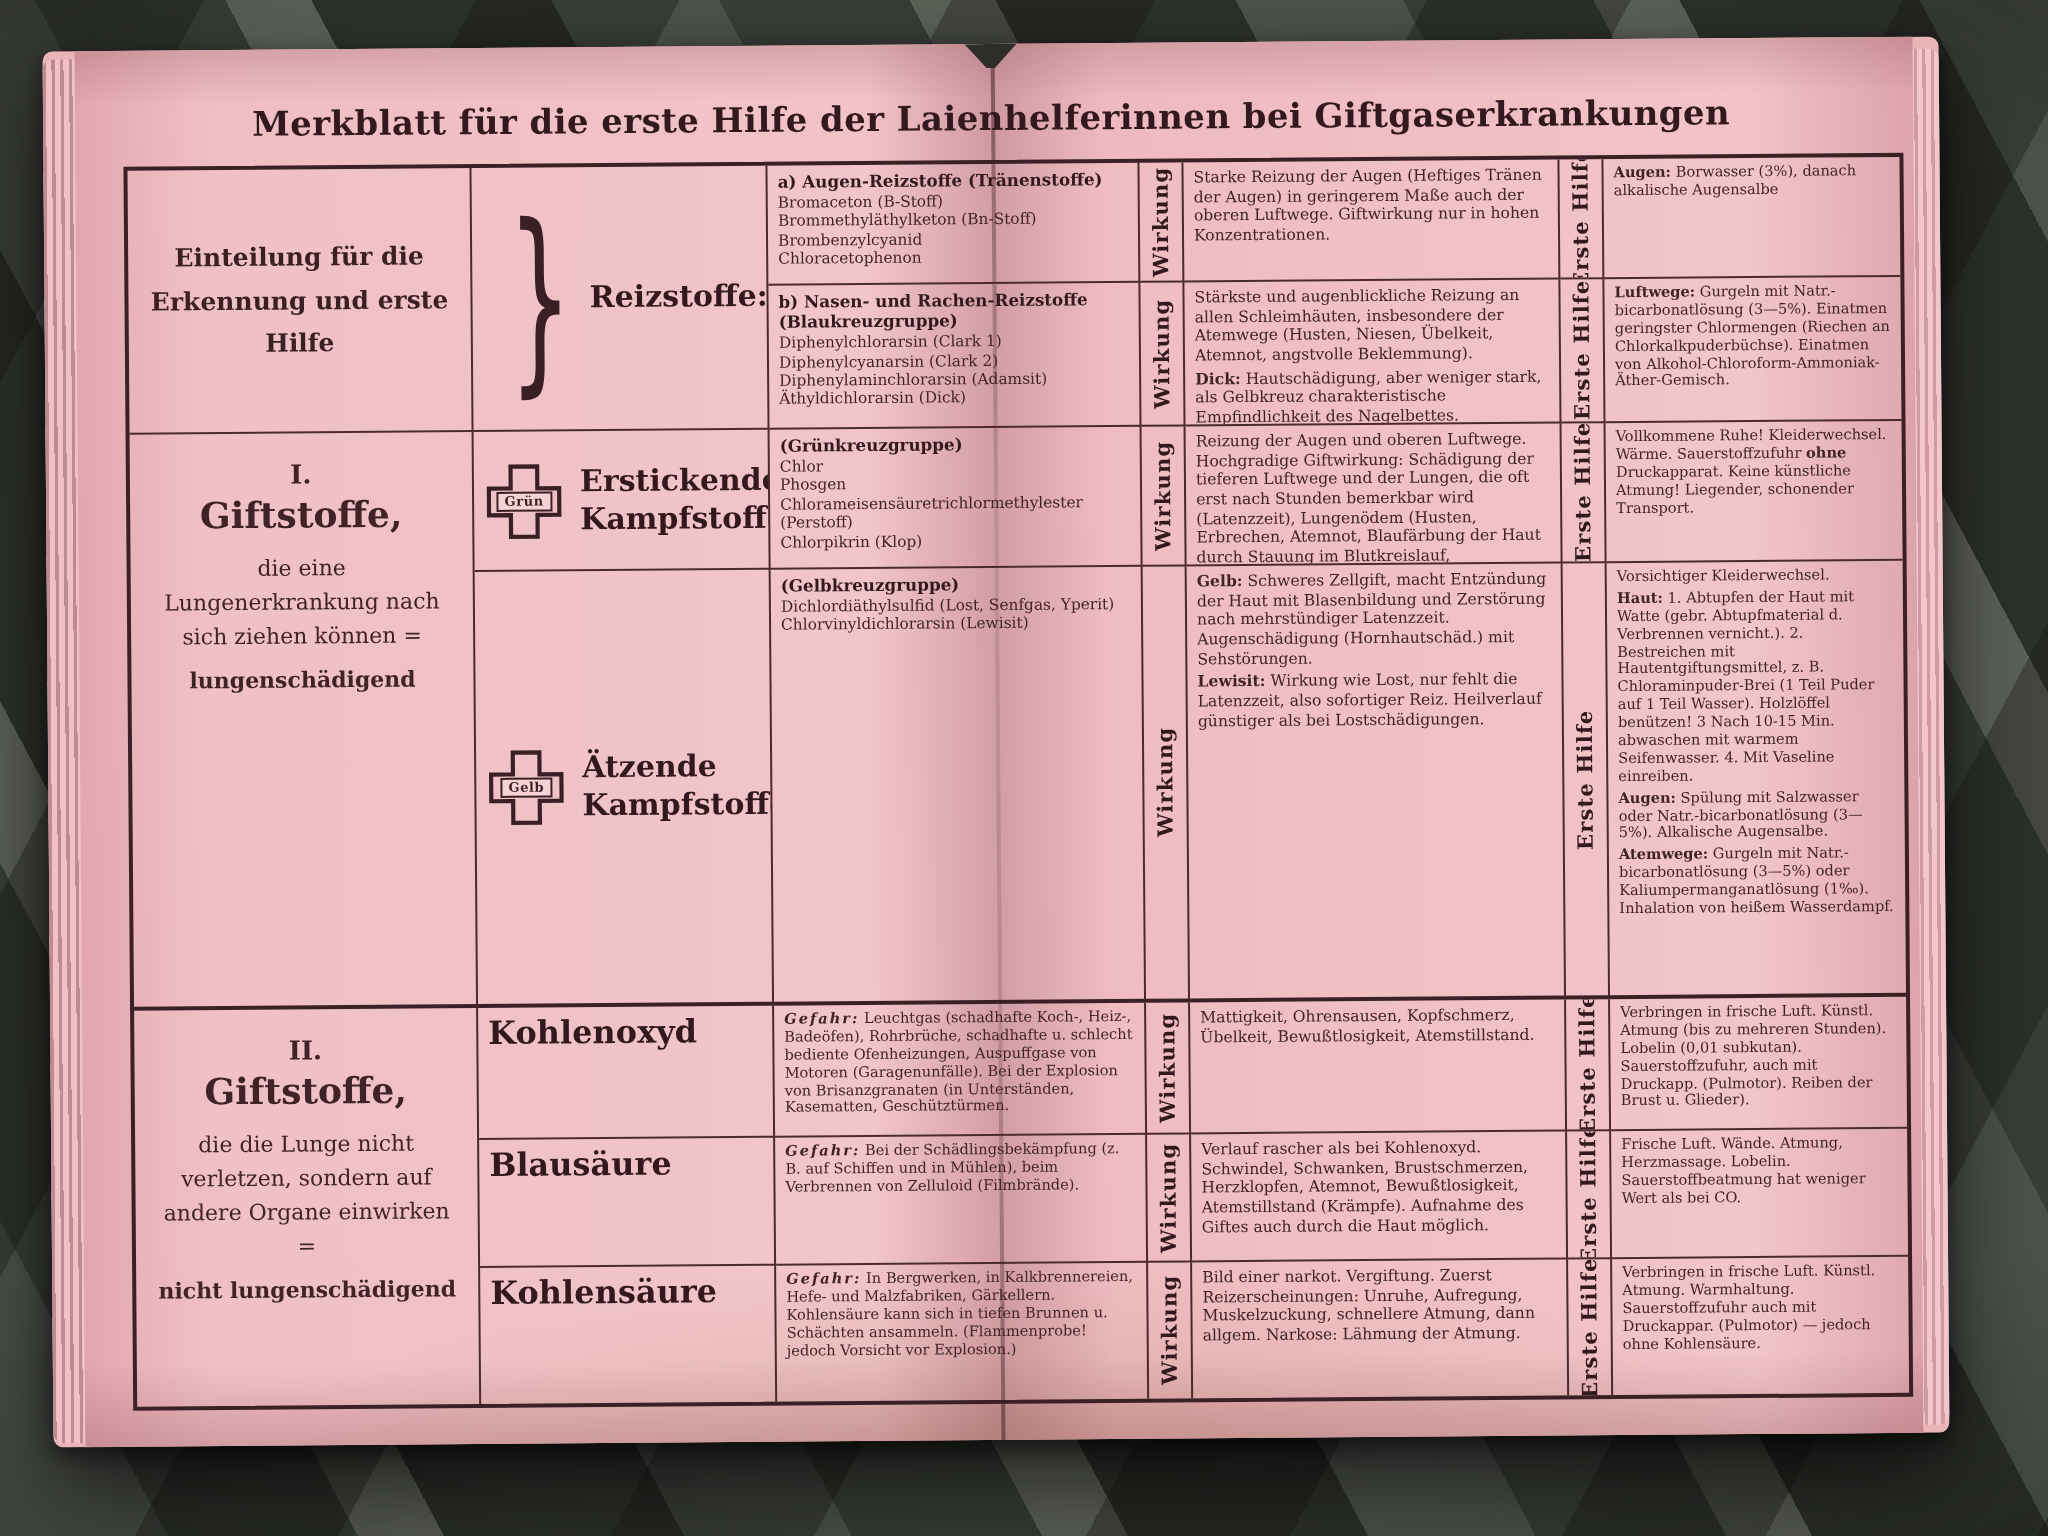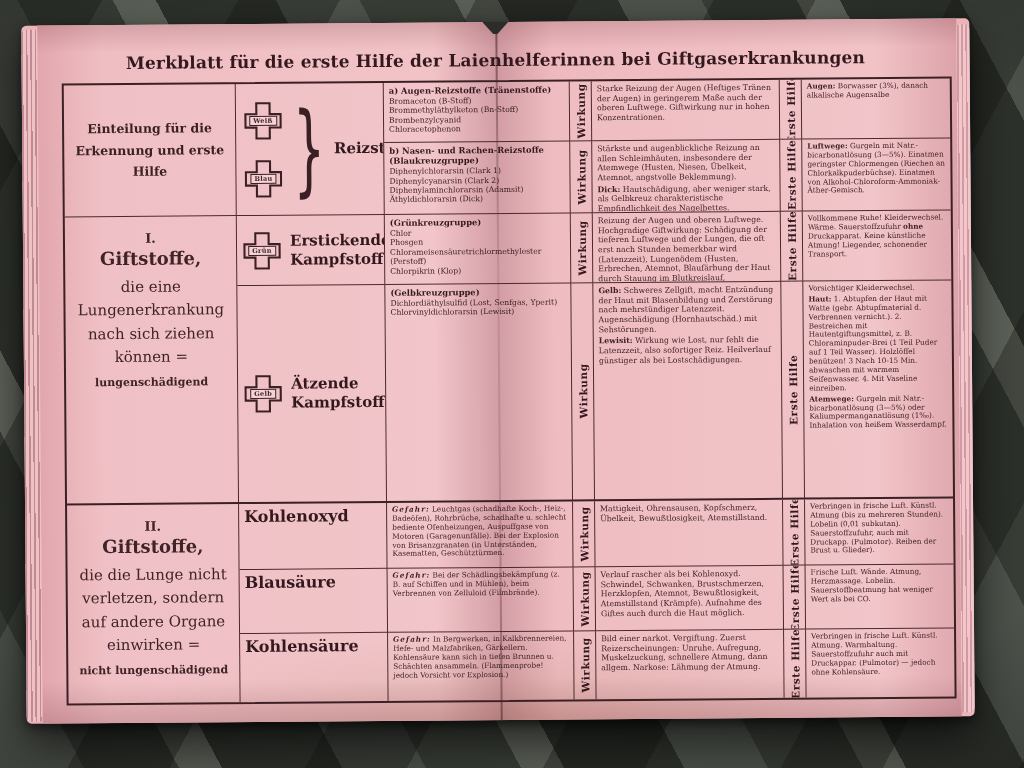--- a/index.html
+++ b/index.html
@@ -44,21 +44,21 @@
   .nbr{border-right:none;}
   .nbb{border-bottom:none;}
   .bb-thick{border-bottom-width:2.6px;border-bottom-color:#3b2125;}
 
   .c-center{display:flex;flex-direction:column;align-items:center;justify-content:center;text-align:center;}
   .class-head{font-weight:bold;font-size:12.5px;line-height:1.75;color:#3a1f23;}
 
   .sec{padding-top:14px;text-align:center;}
   .sec-num{font-weight:bold;font-size:13px;}
   .sec-name{font-weight:bold;font-size:18px;margin-top:2px;}
-  .sec-desc{font-size:15px;line-height:1.55;margin:7px 4px 0;}
+  .sec-desc{font-size:11px;line-height:1.55;margin:7px 4px 0;}
   .sec-tag{font-weight:bold;font-size:11px;margin-top:7px;}
 
   
   .cross{position:relative;width:38px;height:38px;display:inline-block;flex:none;}
   .cross svg{width:100%;height:100%;display:block;}
   .cross-label{position:absolute;left:50%;top:50%;transform:translate(-50%,-50%);
     font-style:normal;font-weight:bold;font-size:6.5px;letter-spacing:0.3px;
     border:1px solid #3a2024;background:rgba(246,211,214,0.95);padding:0 3px;white-space:nowrap;}
 
   .reiz-wrap{display:flex;align-items:center;justify-content:flex-start;gap:1px;padding-left:8px;}
@@ -113,34 +113,20 @@
       </div>
 
       <div class="cell sec nbb" style="grid-area:5/1/8/2">
         <div class="sec-num">II.</div>
         <div class="sec-name">Giftstoffe,</div>
         <div class="sec-desc">die die Lunge nicht verletzen, sondern auf andere Organe einwirken =</div>
         <div class="sec-tag">nicht lungenschädigend</div>
       </div>
 
       <div class="cell reiz-wrap" style="grid-area:1/2/3/3">
-        <span class="cross-stack">
-          <span class="cross">
-            <svg viewBox="0 0 40 40">
-                <path d="M13 1.5 H27 V13 H38.5 V27 H27 V38.5 H13 V27 H1.5 V13 H13 Z" fill="none" stroke="#3a2024" stroke-width="2.2"></path>
-              </svg>
-            <i class="cross-label">Weiß</i>
-          </span>
-          <span class="cross">
-            <svg viewBox="0 0 40 40">
-                <path d="M13 1.5 H27 V13 H38.5 V27 H27 V38.5 H13 V27 H1.5 V13 H13 Z" fill="none" stroke="#3a2024" stroke-width="2.2"></path>
-              </svg>
-            <i class="cross-label">Blau</i>
-          </span>
-        </span>
         <span class="brace">}</span>
         <span class="cat-label">Reizstoffe:</span>
       </div>
 
       <div class="cell" style="grid-area:1/3/2/4">
         <div class="subhead">a) Augen-Reizstoffe (Tränenstoffe)</div>
         <div class="sublist">Bromaceton (B-Stoff)
 Brommethyläthylketon (Bn-Stoff)
 Brombenzylcyanid
 Chloracetophenon</div>
@@ -236,20 +222,22 @@
         <div class="para"><span class="b">Lewisit:</span>
         <span>Wirkung wie Lost, nur fehlt die Latenzzeit, also sofortiger Reiz. Heilverlauf günstiger als bei Lostschädigungen.</span></div>
       </div>
       <div class="cell vlabel bb-thick" style="grid-area:4/6/5/7">
         <span>Erste Hilfe</span>
       </div>
       <div class="cell txt-sm nbr bb-thick" style="grid-area:4/7/5/8">
         <div>Vorsichtiger Kleiderwechsel.</div>
         <div class="para"><span class="b">Haut:</span>
         <span>1. Abtupfen der Haut mit Watte (gebr. Abtupfmaterial d. Verbrennen vernicht.). 2. Bestreichen mit Hautentgiftungsmittel, z. B. Chloraminpuder-Brei (1 Teil Puder auf 1 Teil Wasser). Holzlöffel benützen! 3 Nach 10-15 Min. abwaschen mit warmem Seifenwasser. 4. Mit Vaseline einreiben.</span></div>
+        <div class="para"><span class="b">Augen:</span>
+        <span>Spülung mit Salzwasser oder Natr.-bicarbonatlösung (3—5%). Alkalische Augensalbe.</span></div>
         <div class="para"><span class="b">Atemwege:</span>
         <span>Gurgeln mit Natr.-bicarbonatlösung (3—5%) oder Kaliumpermanganatlösung (1‰). Inhalation von heißem Wasserdampf.</span></div>
       </div>
 
       <div class="cell" style="grid-area:5/2/6/3">
         <div class="term">Kohlenoxyd</div>
       </div>
       <div class="cell txt-sm" style="grid-area:5/3/6/4">
         <span class="gefahr-label">Gefahr:</span>
         <span>Leuchtgas (schadhafte Koch-, Heiz-, Badeöfen), Rohrbrüche, schadhafte u. schlecht bediente Ofenheizungen, Auspuffgase von Motoren (Garagenunfälle). Bei der Explosion von Brisanzgranaten (in Unterständen, Kasematten, Geschütztürmen.</span>

